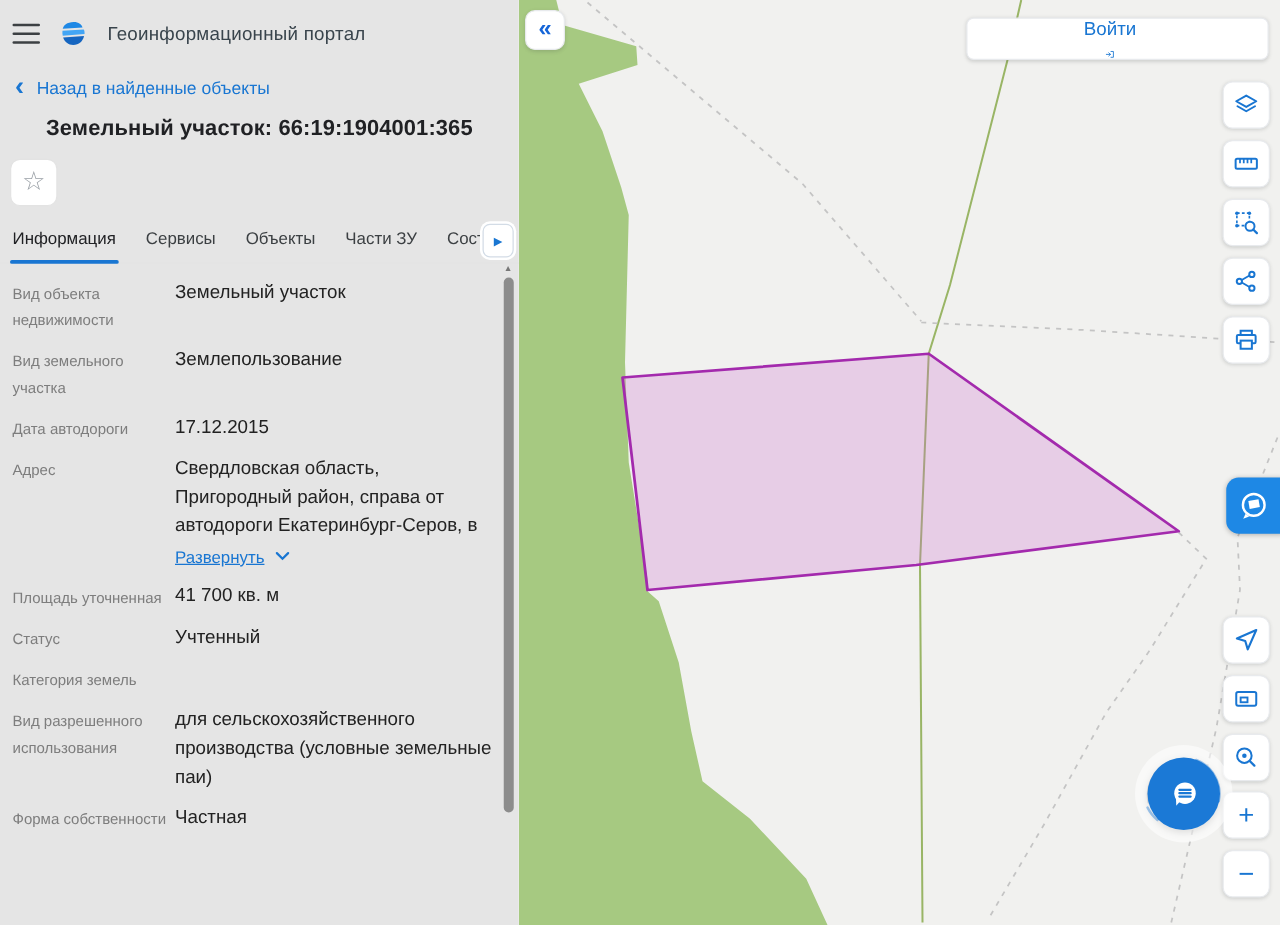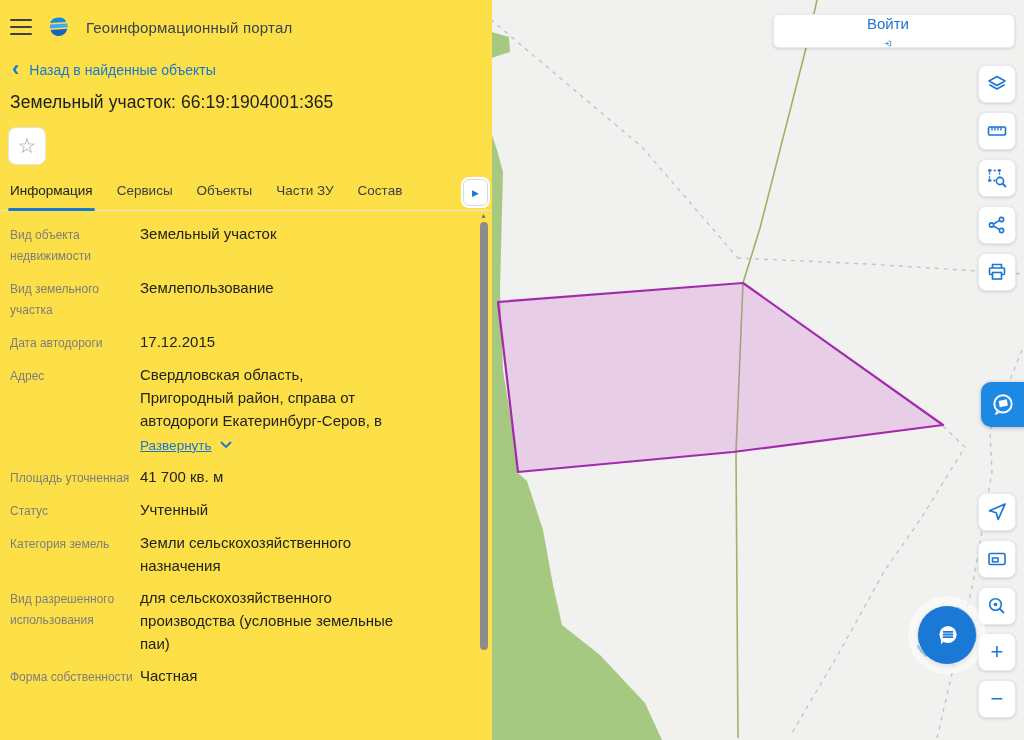--- a/index.html
+++ b/index.html
@@ -1,27 +1,27 @@
 <!DOCTYPE html>
 <html><head>
 <meta charset="utf-8">
 <style>
   * { margin:0; padding:0; box-sizing:border-box; }
   html,body { width:1024px; height:740px; overflow:hidden; background:#fff;
               font-family:"Liberation Sans", sans-serif; }
 
   
-  .panel { position:absolute; left:0; top:0; width:492px; height:740px; background:#fde047; z-index:5; }
+  .panel { position:absolute; left:0; top:0; width:415px; height:740px; background:#e5e5e5; z-index:5; }
   .p-header { display:flex; align-items:center; gap:14px; padding:14px 10px 10px 10px; }
   .burger { width:22px; height:16px; display:flex; flex-direction:column; justify-content:space-between; cursor:pointer; }
   .burger i { display:block; height:2.4px; background:#3c4043; border-radius:2px; }
   .app-title { font-size:15px; color:#39444c; letter-spacing:.2px; }
   .back { display:flex; align-items:center; gap:10px; color:#1976d2; font-size:14px; padding:12px 10px 4px 12px; cursor:pointer; }
   .back .chev { font-size:22px; line-height:14px; font-weight:bold; margin-top:-3px; }
-  .page-title { font-size:17.5px; font-weight:400; color:#202124; padding:10px 10px 0 10px; letter-spacing:.1px; }
+  .page-title { font-size:17.5px; font-weight:700; color:#202124; padding:10px 10px 0 10px; letter-spacing:.1px;text-align:center; }
   .star-btn { margin:14px 0 0 8px; width:38px; height:38px; border:1px solid #e3e3e3; border-radius:8px;
               background:#fff; color:#9aa0a6; font-size:21px; line-height:36px; text-align:center; cursor:pointer; }
 
   .tabs { position:relative; display:flex; align-items:flex-end; margin-top:12px; padding:0 0 0 10px;
           border-bottom:1px solid #e4e4e4; height:34px; }
   .tab { font-size:13.5px; color:#3c4043; padding:0 0 12px 0; margin-right:24px; white-space:nowrap; cursor:pointer; position:relative;text-align:right; }
   .tab.active { color:#202124; }
   .tab.active::after { content:""; position:absolute; left:-2px; right:-2px; bottom:-1px; height:3px;
                        background:#1976d2; border-radius:2px; }
   .tab-more { position:absolute; right:4px; bottom:4px; width:25px; height:27px; background:#fff;
@@ -132,21 +132,20 @@
     <div class="row">
       <div class="rlabel">Площадь уточненная</div>
       <div class="rvalue">41 700 кв. м</div>
     </div>
     <div class="row">
       <div class="rlabel">Статус</div>
       <div class="rvalue">Учтенный</div>
     </div>
     <div class="row">
       <div class="rlabel">Категория земель</div>
-      <div class="rvalue">Земли сельскохозяйственного назначения</div>
     </div>
     <div class="row">
       <div class="rlabel">Вид разрешенного использования</div>
       <div class="rvalue">для сельскохозяйственного производства (условные земельные паи)</div>
     </div>
     <div class="row">
       <div class="rlabel">Форма собственности</div>
       <div class="rvalue">Частная</div>
     </div>
   </div>

